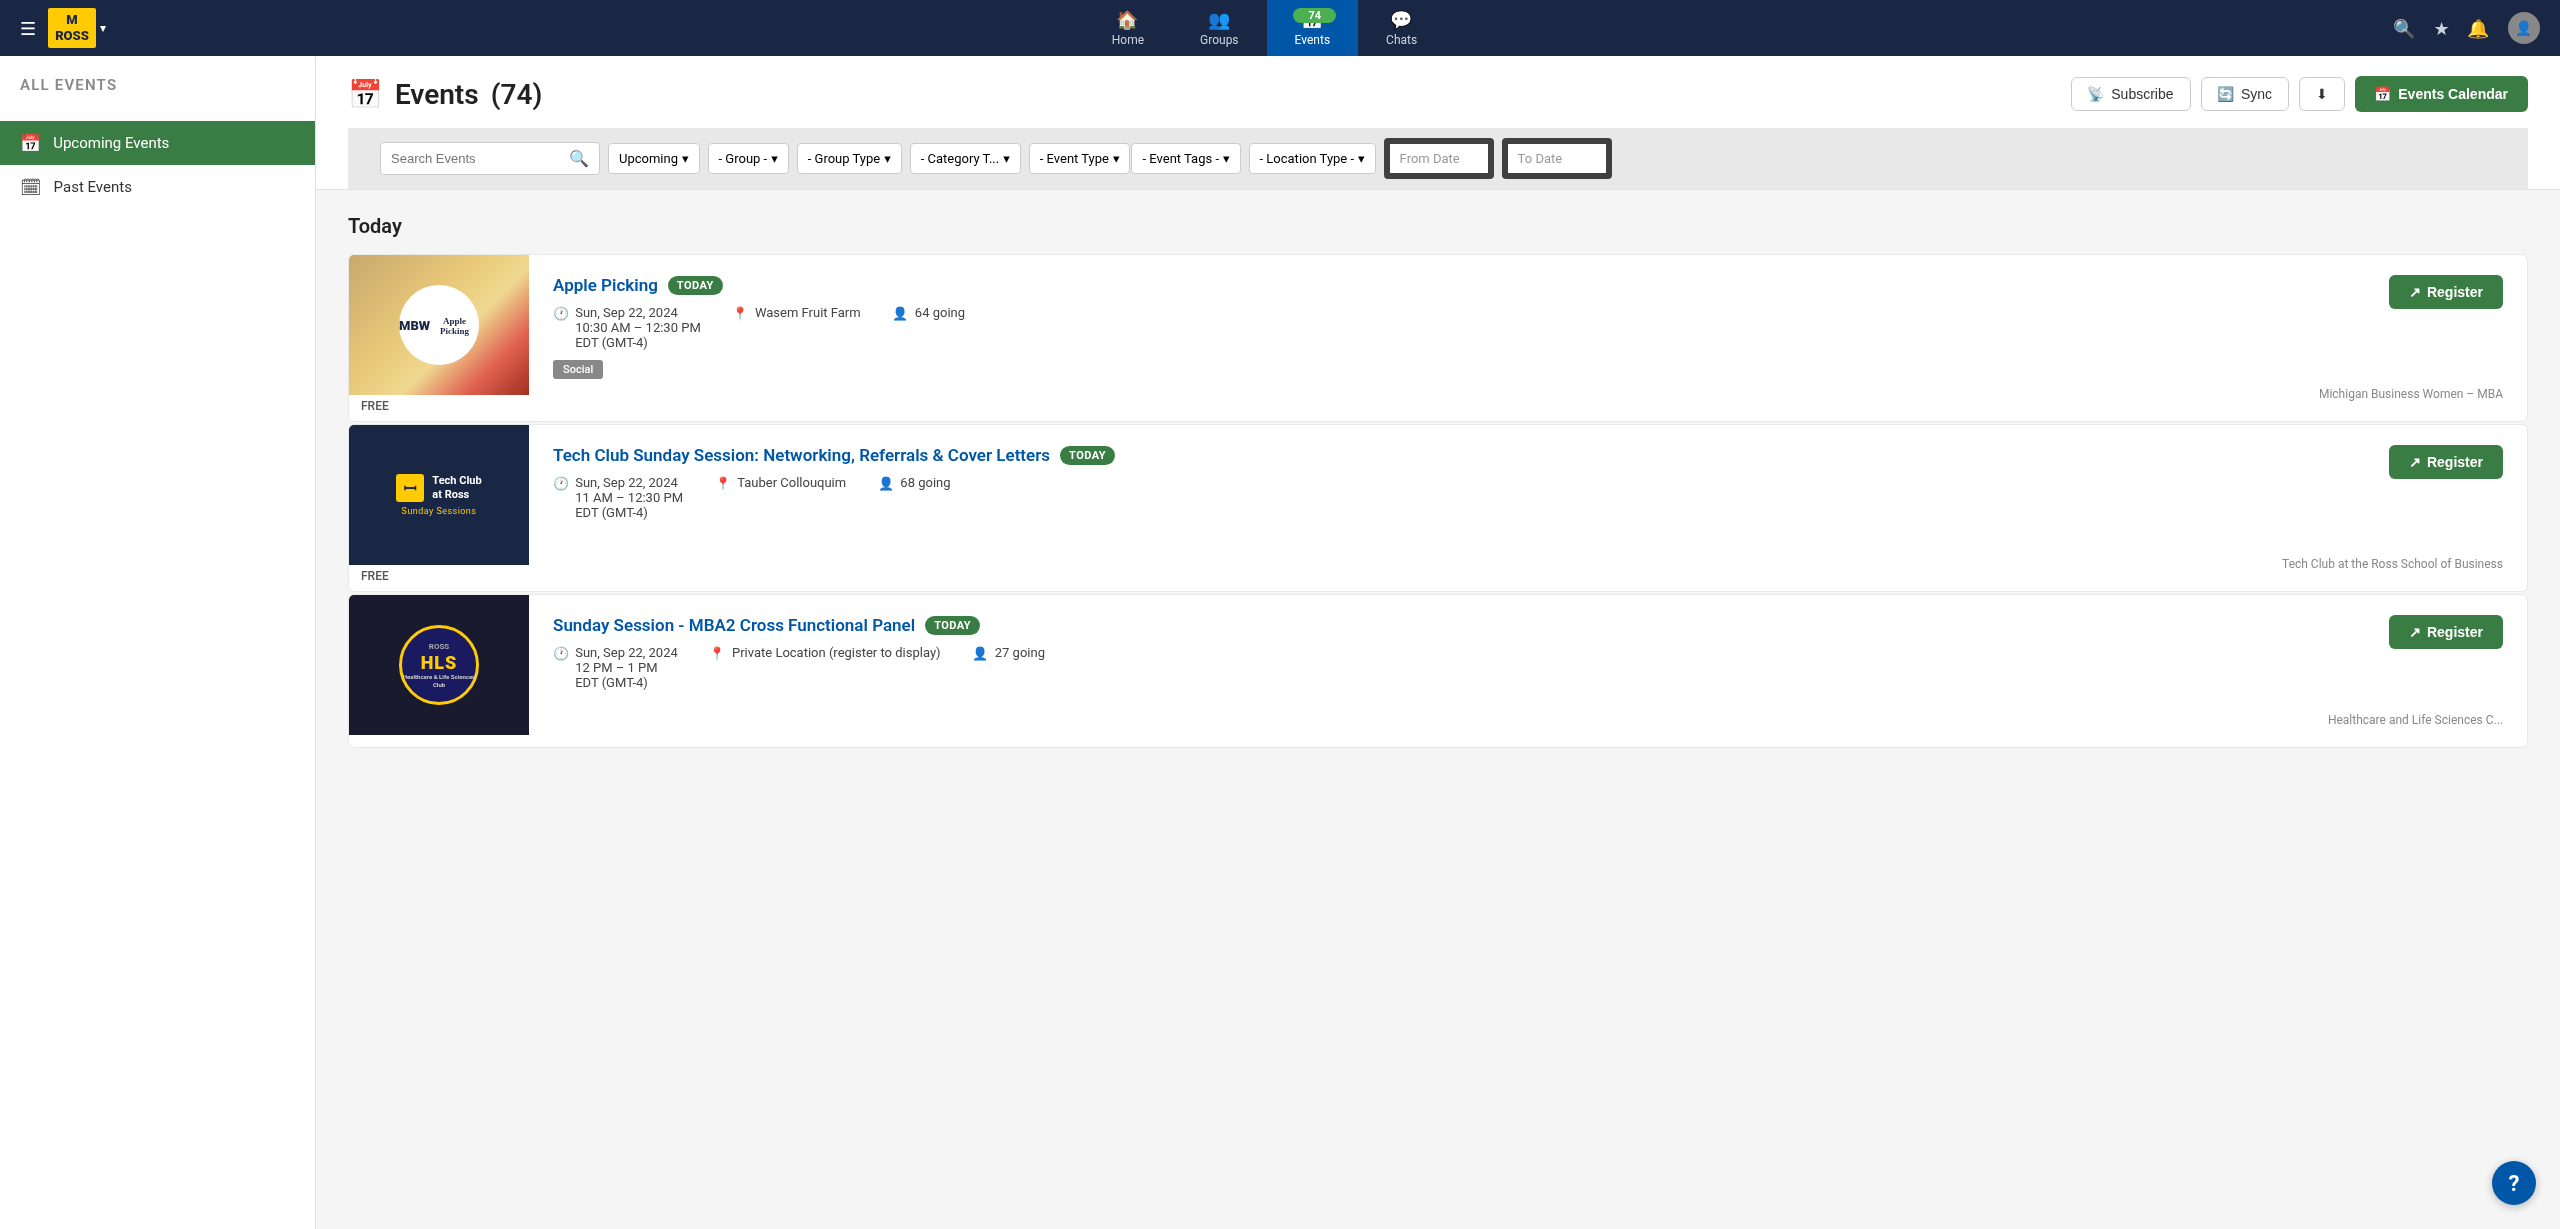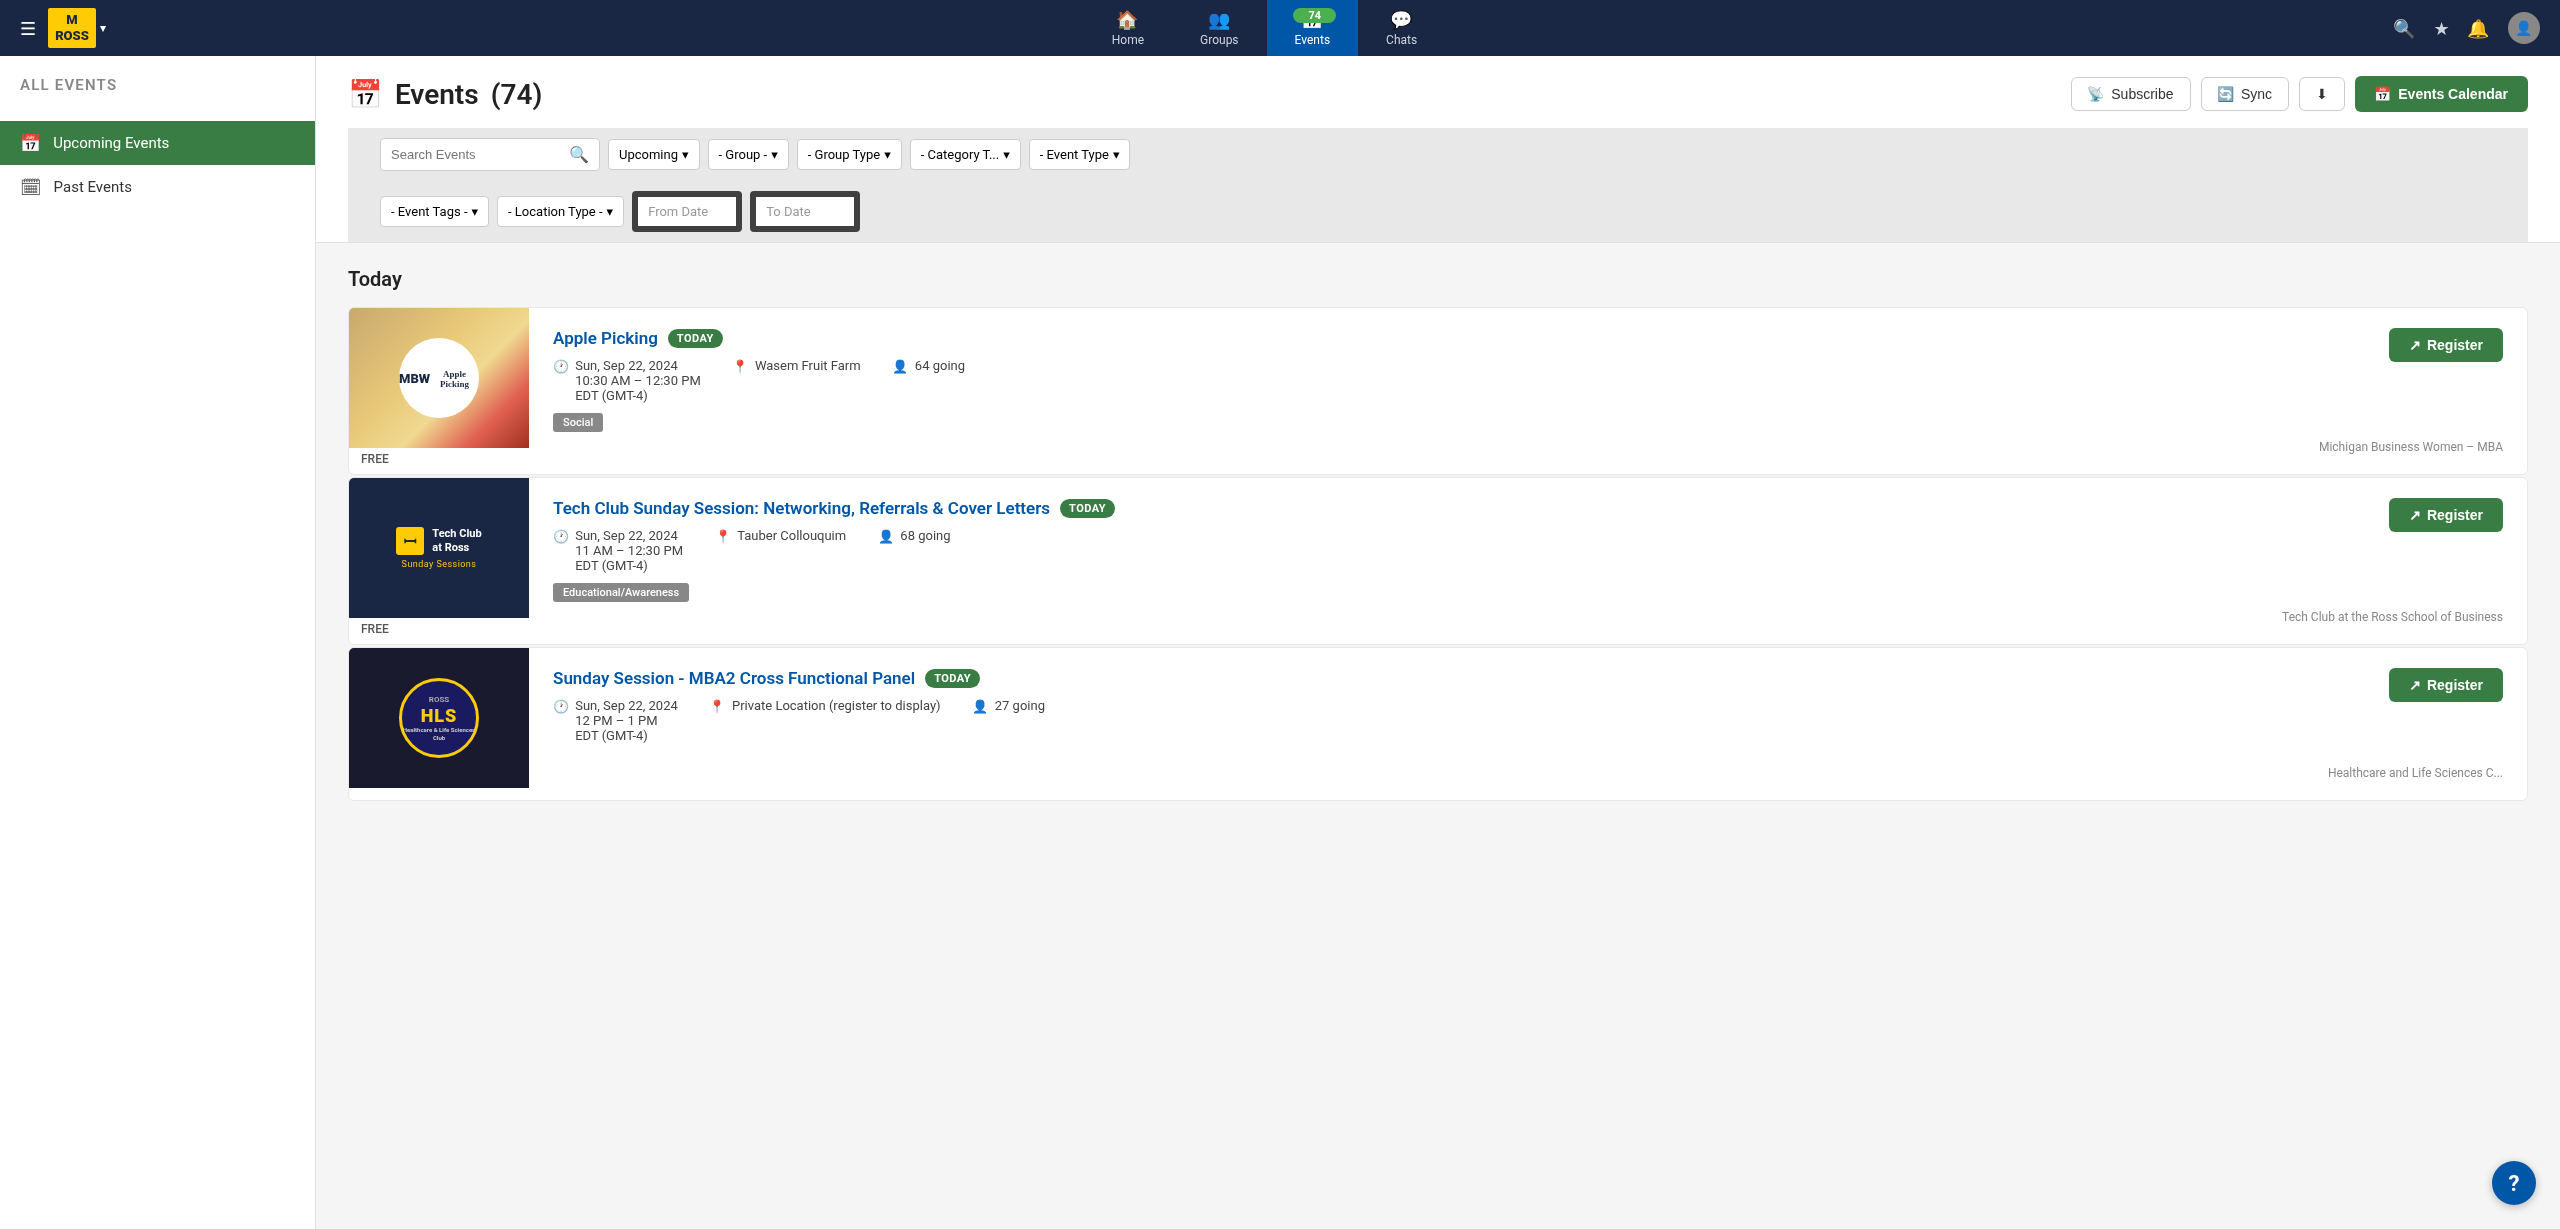--- a/index.html
+++ b/index.html
@@ -208,22 +208,22 @@
       font-size: 14px;
       font-weight: 600;
       cursor: pointer;
     }
 
     
     .filter-bar {
       background: #e8e8e8;
       padding: 10px 32px;
       display: flex;
-      flex-direction: column;
-      gap: 20px;
+      flex-direction: row;
+      gap: 1px;
     }
     .filter-row {
       display: flex;
       align-items: center;
       gap: 8px;
       flex-wrap: wrap;
     }
     .search-box {
       display: flex;
       align-items: center;
@@ -723,23 +723,20 @@
             </div>
             <div class="event-meta-item">
               <span class="event-meta-icon">📍</span>
               <span>Tauber Collouquim</span>
             </div>
             <div class="event-meta-item">
               <span class="event-meta-icon">👤</span>
               <span>68 going</span>
             </div>
           </div>
-          <div class="event-tags">
-            <span class="event-tag">Educational/Awareness</span>
-          </div>
         </div>
         <div class="event-card-right">
           <button class="btn-register">
             <span>↗</span>
             <span>Register</span>
           </button>
           <div class="event-organizer">Tech Club at the Ross School of Business</div>
         </div>
       </div>
 

